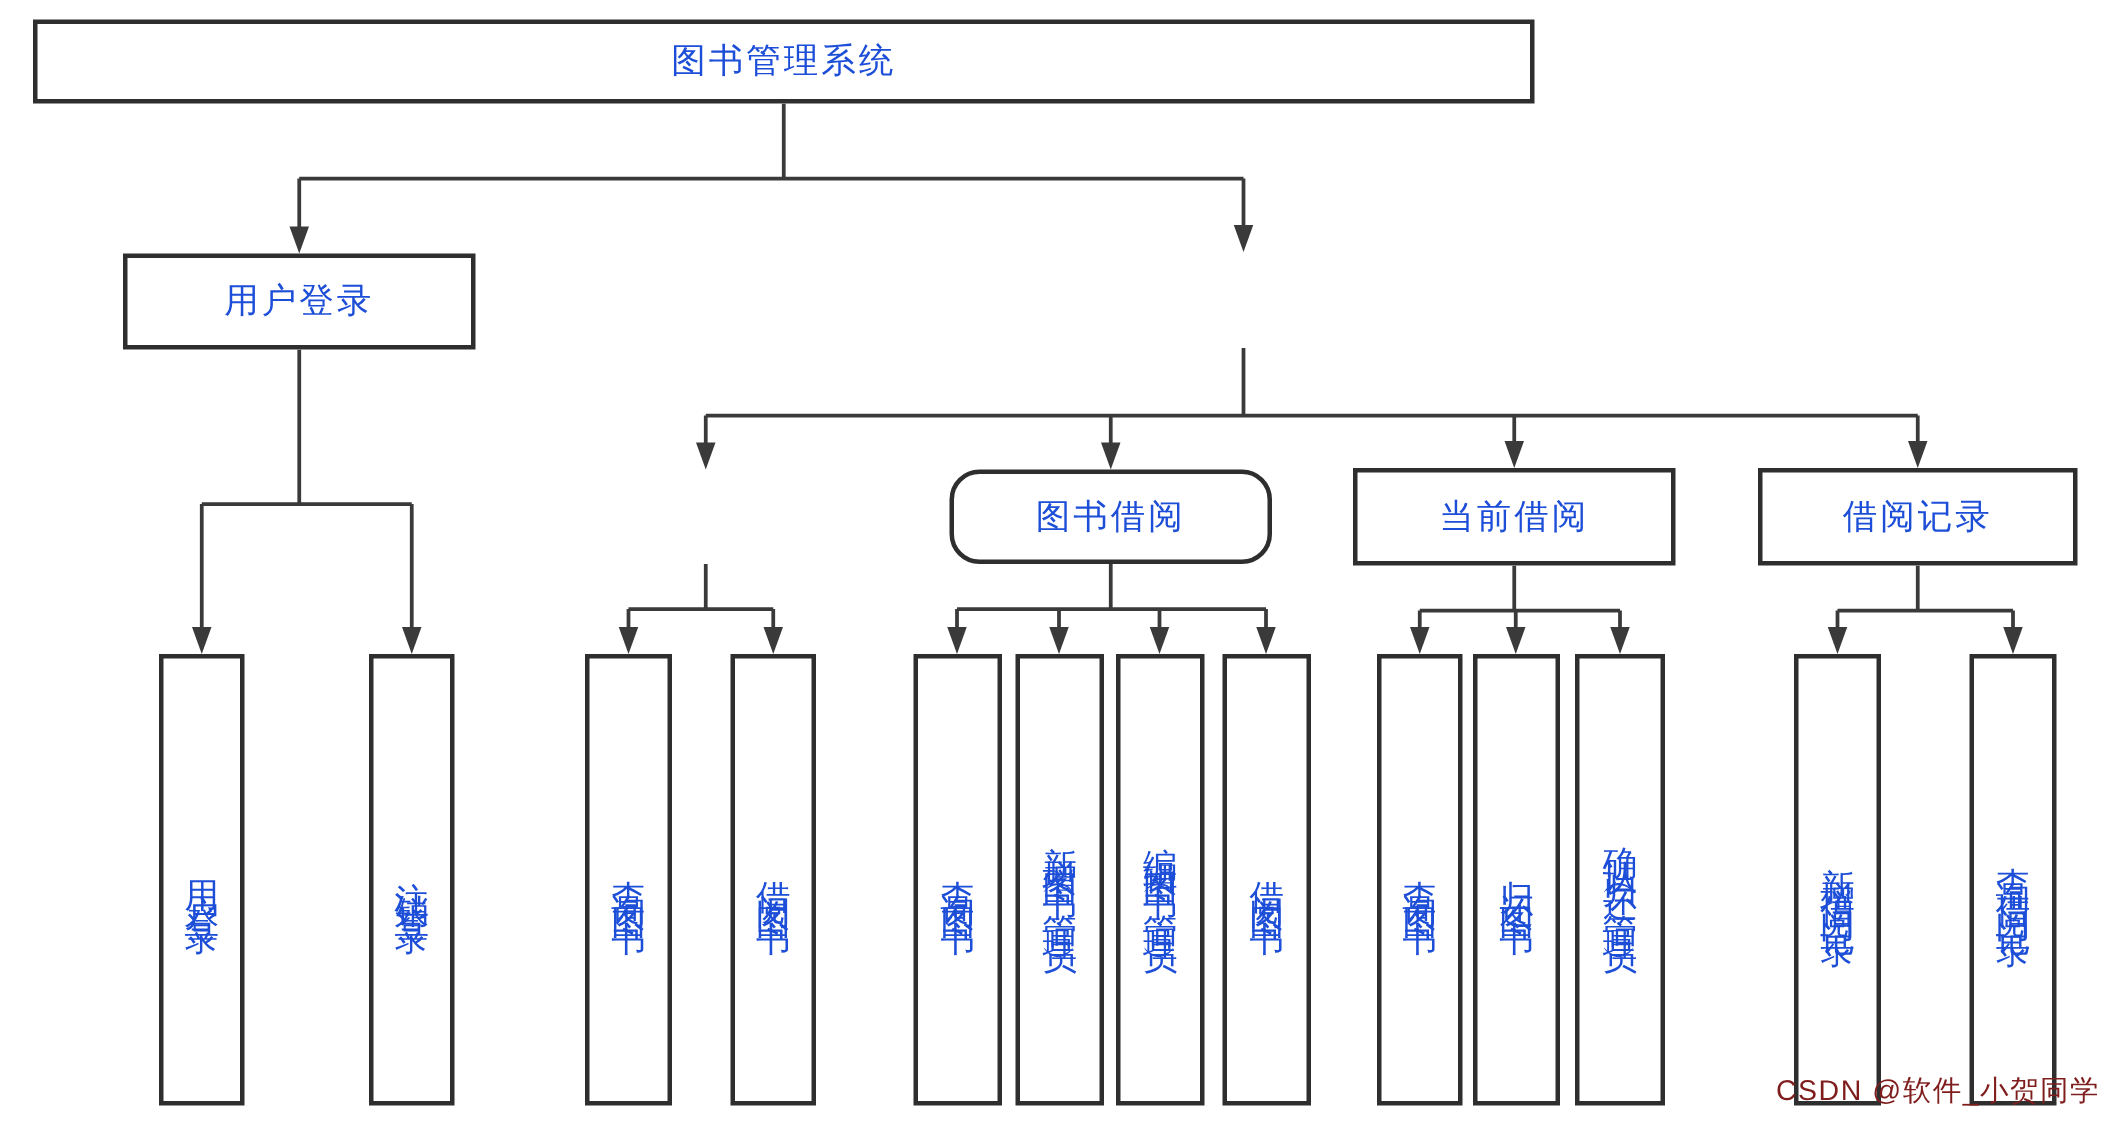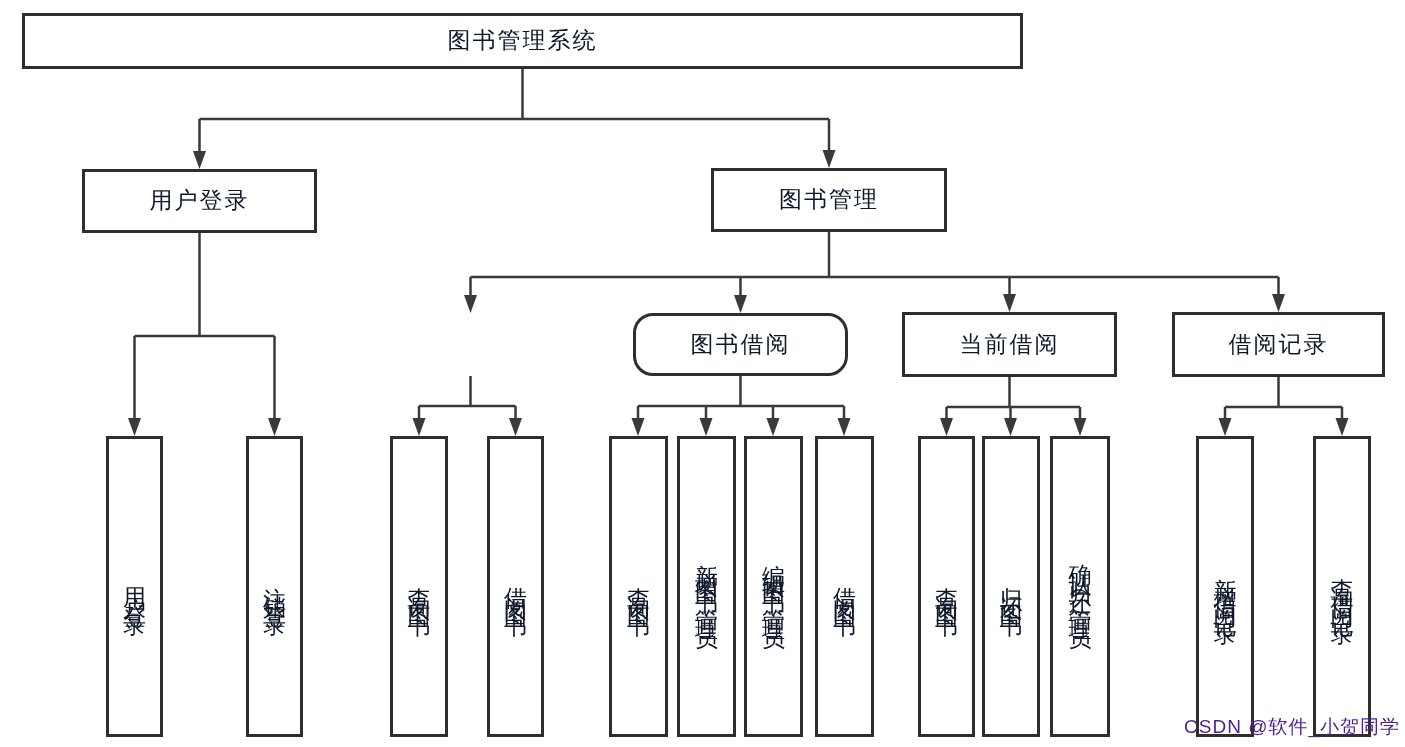--- a/index.html
+++ b/index.html
@@ -32,21 +32,21 @@
     stroke: none;
   }
   .node {
     position: absolute;
     box-sizing: border-box;
     background: #ffffff;
     border: 3px solid #2e2e2e;
     display: flex;
     align-items: center;
     justify-content: center;
-    color: #0f172a;
+    color: #1d4ed8;
   }
   .node-label {
     font-size: 23px;
     letter-spacing: 2px;
     white-space: nowrap;
     line-height: 1.2;
   }
   .leaf {
     top: 436px;
     height: 301px;
@@ -57,21 +57,21 @@
     letter-spacing: 9px;
     white-space: normal;
     line-height: 1;
   }
   .watermark {
     position: absolute;
     right: 5px;
     bottom: 7px;
     font-size: 19px;
     letter-spacing: 1px;
-    color: #4c1d95;
+    color: #7f1d1d;
     z-index: 5;
     white-space: nowrap;
   }
 </style>
 </head>
 <body>
 
 <div class="canvas">
 
   <svg class="connectors" viewBox="0 0 1405 747">
@@ -116,23 +116,20 @@
       <polygon points="1335.5,418 1348.5,418 1342,436"></polygon>
     </g>
   </svg>
 
   <div class="node" style="left:22px; top:13px; width:1001px; height:56px;">
     <span class="node-label">图书管理系统</span>
   </div>
 
   <div class="node" style="left:82px; top:169px; width:235px; height:64px;">
     <span class="node-label">用户登录</span>
-  </div>
-  <div class="node" style="left:711px; top:168px; width:236px; height:64px;">
-    <span class="node-label">图书管理</span>
   </div>
 
   <div class="node" style="left:633px; top:313px; width:215px; height:63px;border-radius:20px;">
     <span class="node-label">图书借阅</span>
   </div>
   <div class="node" style="left:902px; top:312px; width:215px; height:65px;">
     <span class="node-label">当前借阅</span>
   </div>
   <div class="node" style="left:1172px; top:312px; width:213px; height:65px;">
     <span class="node-label">借阅记录</span>

